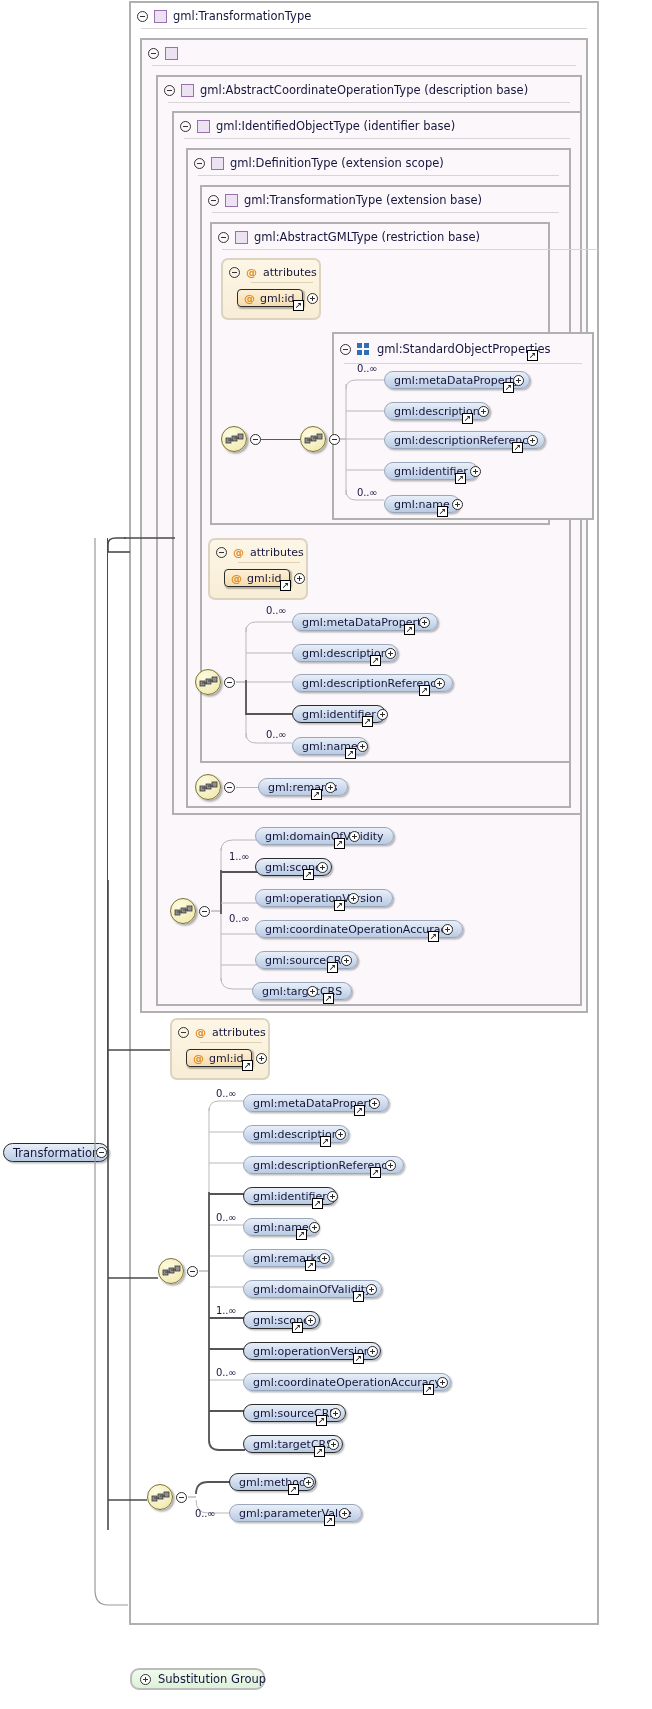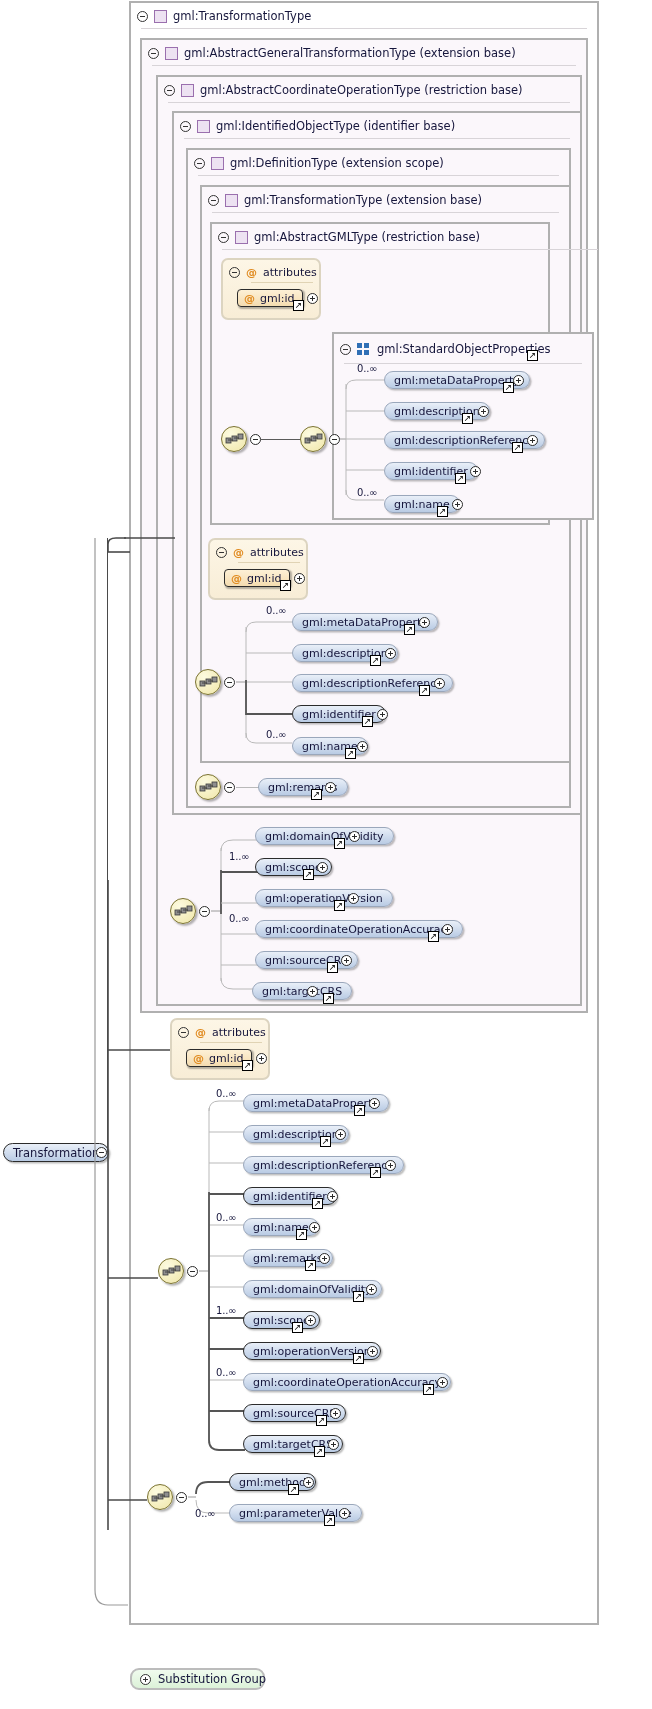--- a/index.html
+++ b/index.html
@@ -197,30 +197,29 @@
     <span class="ticon"></span>
     <span class="typelabel">gml:TransformationType</span>
     <span class="hr"></span>
   </div>
 </div>
 
 <div class="typebox" style="left:140px; top:38px; width:448px; height:975px;">
   <div class="typehead" style="width:444px;">
     <span class="cc"></span>
     <span class="ticon"></span>
-    <span class="typelabel">gml:AbstractGeneralTransformationType (extension base)</span>
     <span class="hr"></span>
   </div>
 </div>
 
 <div class="typebox" style="left:156px; top:75px; width:426px; height:931px;">
   <div class="typehead" style="width:422px;">
     <span class="cc"></span>
     <span class="ticon"></span>
-    <span class="typelabel">gml:AbstractCoordinateOperationType (restriction base)</span>
+    <span class="typelabel">gml:AbstractCoordinateOperationType (description base)</span>
     <span class="hr"></span>
   </div>
 </div>
 
 <div class="typebox" style="left:172px; top:111px; width:410px; height:704px;">
   <div class="typehead" style="width:406px;">
     <span class="cc"></span>
     <span class="ticon"></span>
     <span class="typelabel">gml:IdentifiedObjectType (identifier base)</span>
     <span class="hr"></span>

